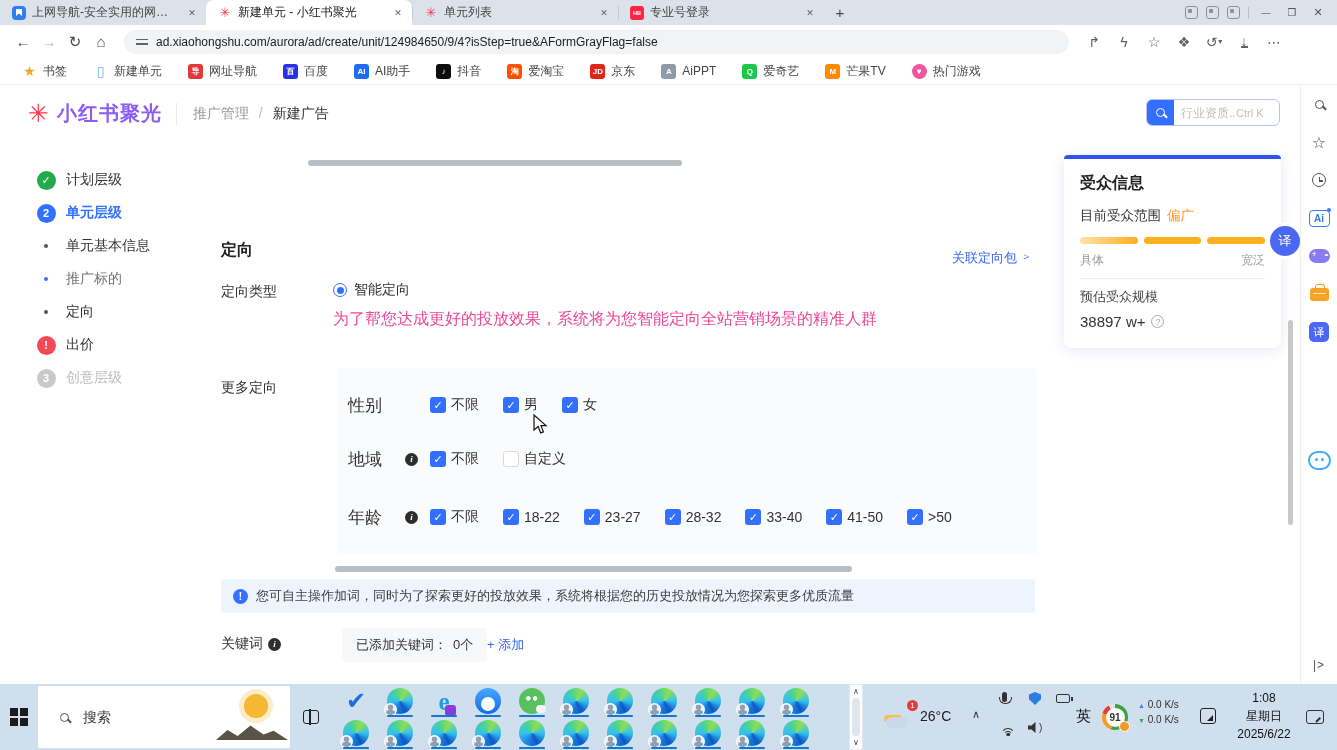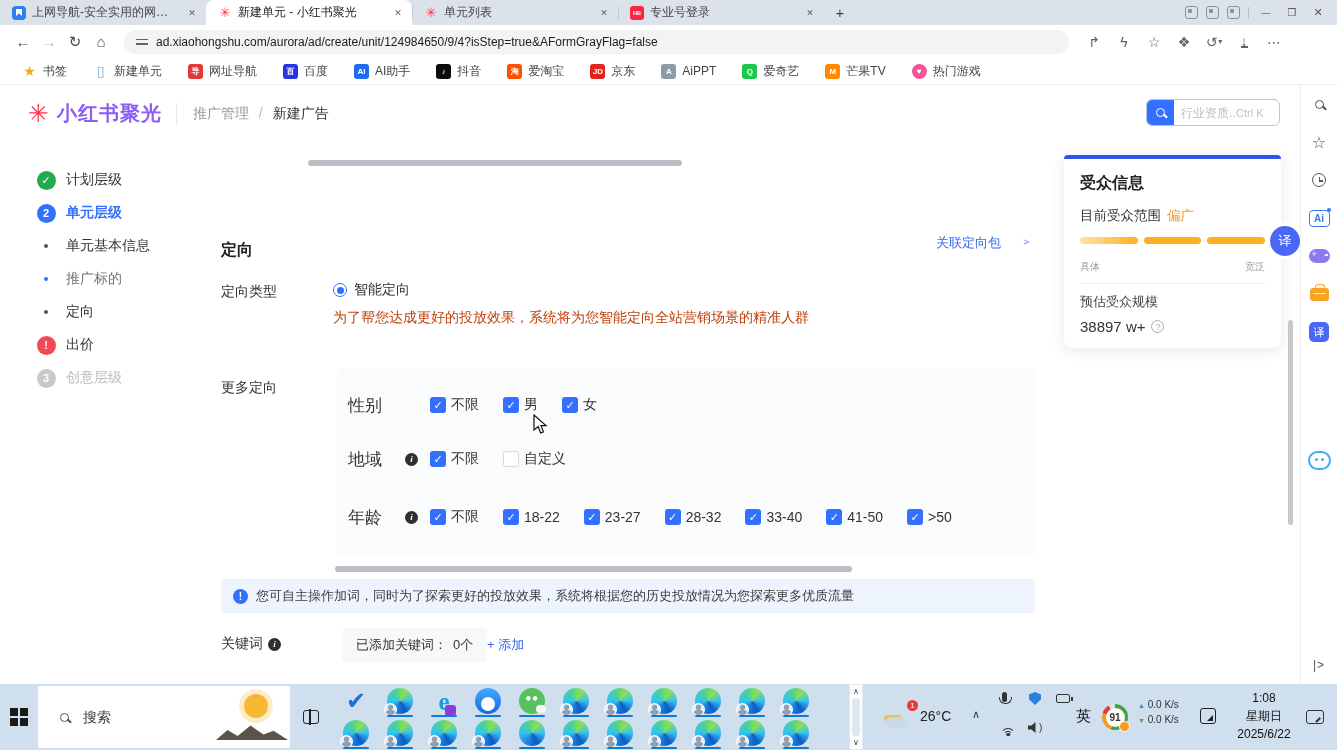--- a/index.html
+++ b/index.html
@@ -88,27 +88,27 @@
   .step.cur .slabel{color:#3370ff;font-weight:700}
   .step.sub-active .slabel{color:#737373}
   .step.pending .slabel{color:#bcbcbc}
 
   #content{position:absolute;left:205px;top:0;width:855px;height:100%}
   .hscroll{position:absolute;height:6px;border-radius:3px;background:#b9bdc4}
   #hs1{left:103px;top:18px;width:374px}
   #hs2{left:130px;top:424px;width:517px}
   .faded{position:absolute;left:16px;top:31px;width:820px;font-size:12px;color:#d2d2d2;white-space:nowrap}
   .sec-title{position:absolute;left:16px;top:98px;font-size:16px;font-weight:700;color:#222}
-  .pkg-link{position:absolute;right:28px;top:92px;font-size:13px;color:#3a66f0;display:flex;align-items:flex-start;gap:20px}
+  .pkg-link{position:absolute;right:28px;top:107px;font-size:13px;color:#3a66f0;display:flex;align-items:flex-start;gap:4px}
   .pkg-link i{font-style:normal;font-size:11px}
   .row-label{position:absolute;left:16px;font-size:14px;color:#333}
   .radio-row{position:absolute;left:128px;top:139px;display:flex;align-items:center;gap:7px;font-size:14px;color:#333}
   .radio{width:14px;height:14px;border:1.5px solid #3370ff;border-radius:50%;position:relative;flex:0 0 14px}
   .radio::after{content:"";position:absolute;inset:2.5px;background:#3370ff;border-radius:50%}
-  .radio-note{position:absolute;left:128px;top:167px;font-size:14px;color:#c2410c;white-space:nowrap}
+  .radio-note{position:absolute;left:128px;top:167px;font-size:16px;color:#ec4899;white-space:nowrap}
   .panel{position:absolute;left:132px;top:226px;width:700px;height:186px;background:#fafbfc;border-radius:4px}
   .tg-row{position:absolute;left:143px;display:flex;align-items:center;height:22px}
   .tg-label{width:57px;font-size:17px;color:#333;flex:0 0 57px}
   .tg-info{width:25px;flex:0 0 25px;display:flex;align-items:center}
   .info-dot{width:13px;height:13px;border-radius:50%;background:#2e2e2e;color:#fff;display:inline-flex;align-items:center;justify-content:center}
   .info-dot::after{content:"i";font-size:9px;font-style:italic;font-weight:700;font-family:"Liberation Serif",serif}
   .tg-opts{display:flex;align-items:center;gap:24px}
   .cb-opt{display:flex;align-items:center;gap:5px;font-size:14px;color:#333;white-space:nowrap}
   .cb{width:16px;height:16px;border-radius:3px;flex:0 0 16px;position:relative}
   .cb.on{background:#3370ff}
@@ -126,21 +126,21 @@
   
   #audcard{position:absolute;left:1064px;top:13px;width:217px;height:193px;background:#fff;border-radius:8px;box-shadow:0 2px 14px rgba(30,60,140,.12)}
   .aud-top{height:4px;background:#2f54eb;border-radius:8px 8px 0 0}
   .aud-body{padding:12px 16px 0}
   .aud-title{font-size:16px;font-weight:700;color:#222;margin-top:2px}
   .aud-range{margin-top:13px;font-size:13.5px;color:#333}
   .aud-range b{color:#ff9b2a;font-weight:400;margin-left:6px}
   .aud-bars{margin-top:12px;display:flex;gap:6px}
   .aud-bars span{height:7px;border-radius:4px;flex:1;background:#ffb01f}
   .aud-bars span:first-child{background:linear-gradient(90deg,#ffe2a8,#ffb01f)}
-  .aud-scale{margin-top:16px;display:flex;justify-content:space-between;font-size:10px;color:#9a9a9a}
+  .aud-scale{margin-top:8px;display:flex;justify-content:space-between;font-size:12px;color:#9a9a9a}
   .aud-div{margin-top:9px;border-top:1px solid #f0f0f0}
   .aud-est-label{margin-top:9px;font-size:13px;color:#444}
   .aud-est{margin-top:7px;font-size:15px;color:#333;display:flex;align-items:center;gap:6px}
   .q-ic{width:13px;height:13px;border:1px solid #aaa;border-radius:50%;color:#aaa;font-size:9px;display:inline-flex;align-items:center;justify-content:center}
   .q-ic::after{content:"?"}
   .float-trans{position:absolute;left:1270px;top:84px;width:30px;height:30px;border-radius:50%;background:#4a68f5;color:#fff;font-size:13px;display:flex;align-items:center;justify-content:center;box-shadow:0 0 0 3px #fff}
   #pagevscroll{position:absolute;left:1288px;top:178px;width:5px;height:205px;border-radius:3px;background:#c8c8c8}
 
   
   #edgestrip{position:absolute;right:0;top:85px;width:37px;height:599px;background:#fff;border-left:1px solid #efefef;display:flex;flex-direction:column;align-items:center}

